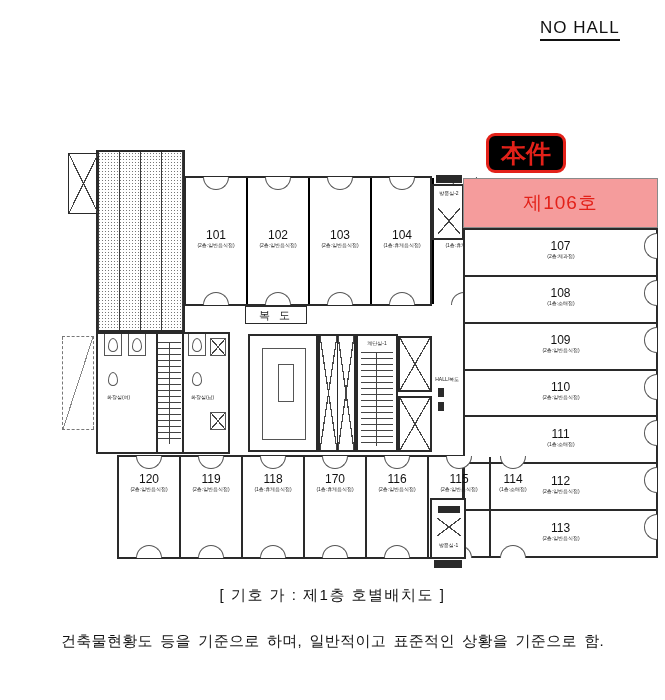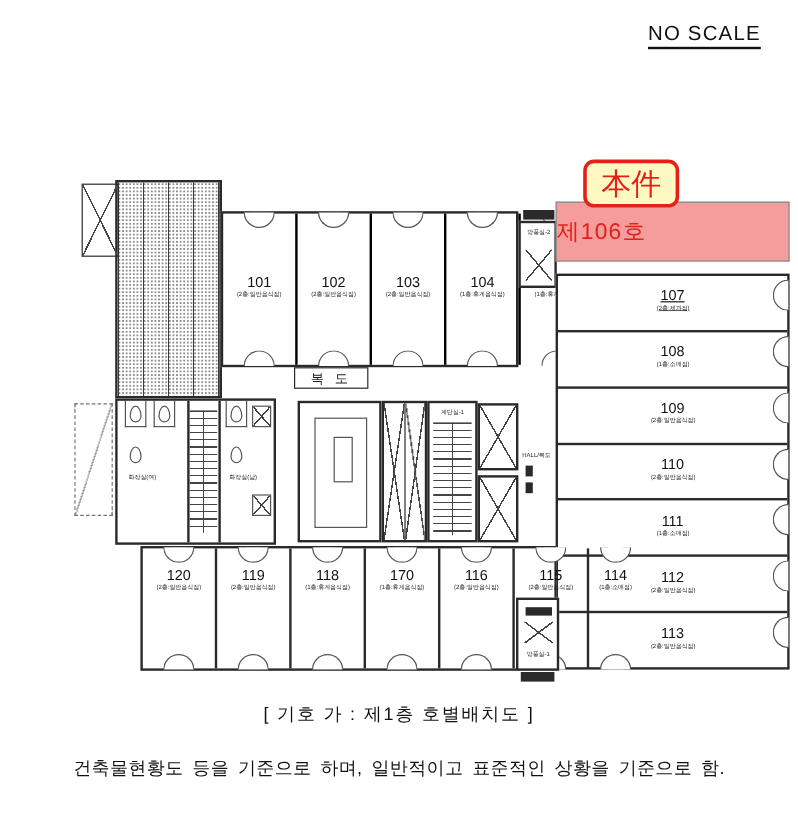--- a/index.html
+++ b/index.html
@@ -42,44 +42,44 @@
   .rooms-top .room:first-child { border-left:none; }
   .rooms-top .room::before { content:""; position:absolute; top:-1px; left:50%; transform:translateX(-50%);
                width:24px; height:12px; border:1px solid #555; border-top:none; border-radius:0 0 24px 24px; background:#fff; }
   .rooms-top .room::after { content:""; position:absolute; bottom:-1px; left:50%; transform:translateX(-50%);
                width:24px; height:12px; border:1px solid #555; border-bottom:none; border-radius:24px 24px 0 0; background:#fff; }
 
   .rooms-right { position:absolute; left:463px; top:228px; width:195px; height:330px;
                display:flex; flex-direction:column; border:2px solid #2a2a2a; background:#fff; }
   .rooms-right .room { flex:1; border-top:2px solid #2a2a2a; position:relative;
                display:flex; flex-direction:column; align-items:center; justify-content:center; }
-  .rooms-right .room:first-child { border-top:none;text-decoration:underline; }
+  .rooms-right .room:first-child { border-top:none; }
   .rooms-right .room::before { content:""; position:absolute; right:-1px; top:3px;
                width:12px; height:24px; border:1px solid #555; border-right:none; border-radius:24px 0 0 24px; background:#fff; }
 
   .rooms-bottom { position:absolute; left:85px; top:455px; width:347px; height:104px;
                display:flex; border:2px solid #2a2a2a; background:#fff;margin-left:32px; }
   .rooms-bottom .room { flex:1; border-left:2px solid #2a2a2a; position:relative;
                display:flex; flex-direction:column; align-items:center; padding-top:16px; }
   .rooms-bottom .room:first-child { border-left:none; }
   .rooms-bottom .room::before { content:""; position:absolute; bottom:-1px; left:50%; transform:translateX(-50%);
                width:24px; height:12px; border:1px solid #555; border-bottom:none; border-radius:24px 24px 0 0; background:#fff; }
   .rooms-bottom .room::after { content:""; position:absolute; top:-1px; left:50%; transform:translateX(-50%);
                width:24px; height:12px; border:1px solid #555; border-top:none; border-radius:0 0 24px 24px; background:#fff; }
 
   .rn { font-size:12px; color:#111; line-height:13px; }
   .ru { font-size:8px; transform:scale(0.62); transform-origin:center top; white-space:nowrap; color:#222; }
 
   
-  .unit106 { position:absolute; left:463px; top:168px; width:195px; height:50px;
-             background:#f59c9c; border:1px solid #8a8a8a; display:flex; align-items:center; justify-content:flex-start; }
+  .unit106 { position:absolute; left:463px; top:178px; width:195px; height:50px;
+             background:#f59c9c; border:1px solid #8a8a8a; display:flex; align-items:center; justify-content:center; }
   .unit106 .lbl { color:#e32119; font-size:19px; letter-spacing:1px; }
   .badge { position:absolute; left:486px; top:133px; width:80px; height:40px; border:3px solid #e32119;
            border-radius:9px; display:flex; align-items:center; justify-content:center;
-           color:#e32119; font-size:25px; font-weight:normal; background:#fef9c3; }
+           color:#e32119; font-size:25px; font-weight:bold; background:#000000; }
 
   
   .corridor { position:absolute; left:245px; top:306px; width:62px; height:18px; border:1.5px solid #2a2a2a;
               display:flex; align-items:center; justify-content:center; font-size:11px; letter-spacing:3px; background:#fff; }
 
   
   .wc { position:absolute; width:10px; height:14px; border:1px solid #555; background:#fff;
         border-radius:50% 50% 50% 50% / 62% 62% 38% 38%; }
   .stall { position:absolute; width:18px; height:22px; border:1px solid #555; border-top:none; }
 
@@ -89,21 +89,21 @@
   .caption { position:absolute; left:0; top:586px; width:665px; text-align:center;
              font-size:15px; letter-spacing:1.5px; color:#111; }
   .footnote { position:absolute; left:0; top:628px; width:665px; text-align:center;
              font-size:15px; line-height:25px; letter-spacing:0.3px; word-spacing:3px; color:#111; }
 </style>
 </head>
 <body>
 
 <div class="page">
 
-  <div class="no-scale">NO SCALE</div>
+  <div class="no-scale">NO HALL</div>
 
   <div class="abs" style="left:0;top:0;width:665px;height:580px;">
 
     <div class="hatch" style="left:96px;top:150px;width:89px;height:182px;"></div>
     <div class="box xbox" style="left:68px;top:153px;width:31px;height:61px;border-width:1.5px;"></div>
 
     <div class="rooms-top">
       <div class="room">
         <div class="rn">101</div>
         <div class="ru">(2층:일반음식점)</div>

